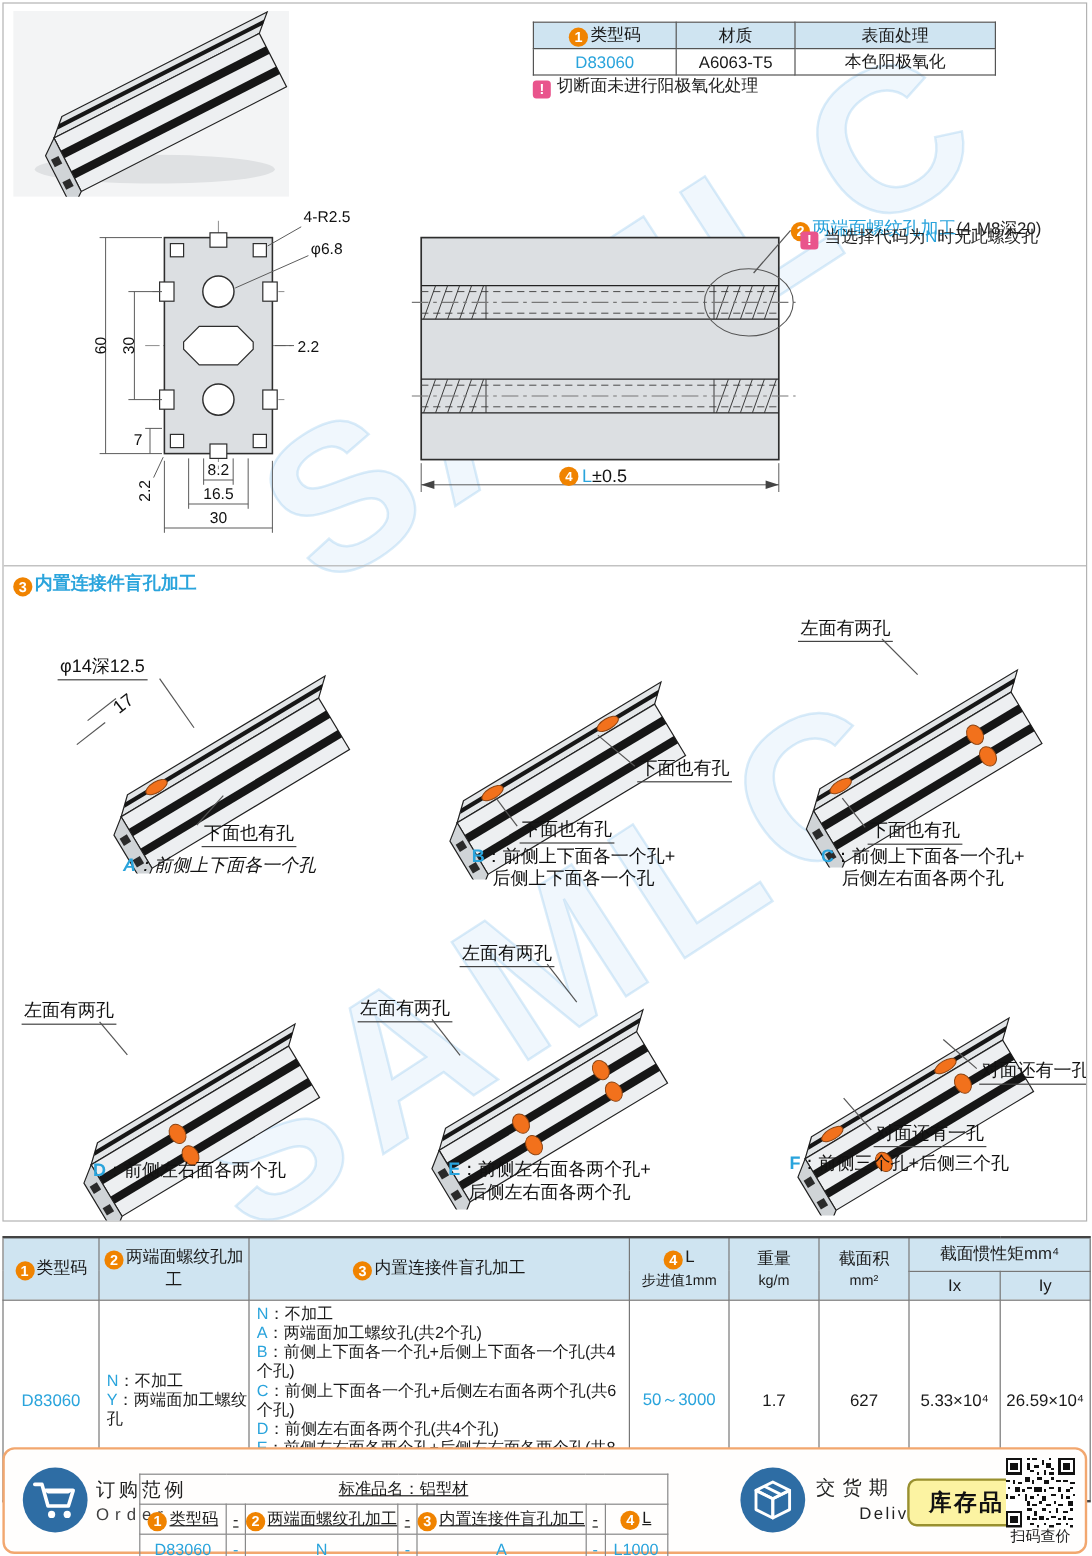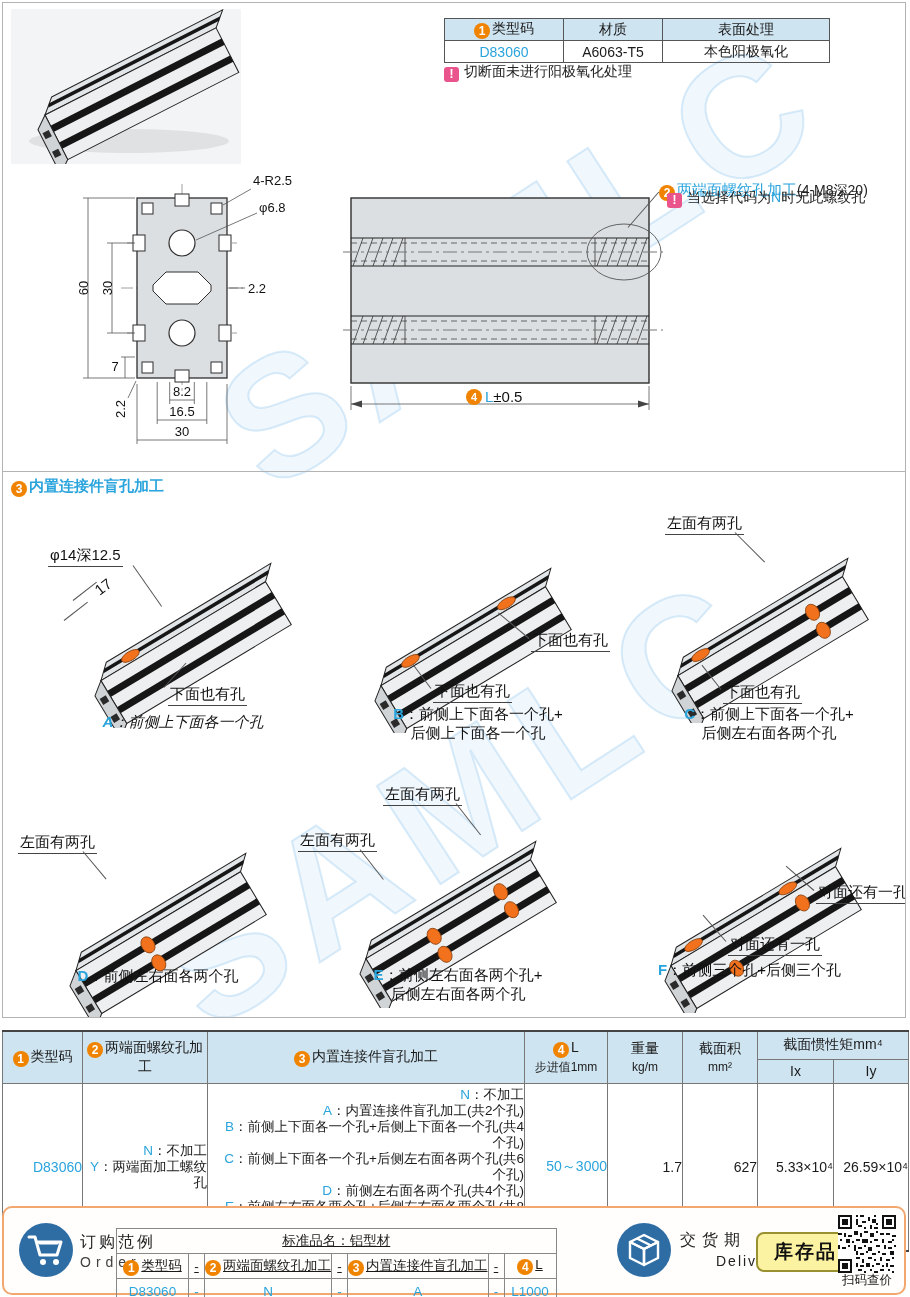--- a/index.html
+++ b/index.html
@@ -28,21 +28,21 @@
   .sec-divider{position:absolute;left:0;width:100%;border-top:1px solid #b3b3b3;}
   .sec-title{font-size:15px;font-weight:bold;}
   .variant{position:absolute;}
   .vlabel{position:absolute;font-size:15px;color:#111;border-bottom:1px solid #444;padding:0 2px 1px;white-space:nowrap;background:transparent;}
   .vlabel.rot{border-bottom:none;transform:rotate(-38deg);}
   .vcap{position:absolute;left:0;width:100%;text-align:center;font-size:15px;line-height:19px;color:#111;}
   .vcap .blue{font-weight:bold;}
   .hole{fill:#f2711c;stroke:#8a4312;stroke-width:0.8;}
   
   table.main{border-collapse:collapse;table-layout:fixed;font-size:14px;width:906px;}
-  table.main th,table.main td{border:1px solid #777;padding:0;text-align:right;}
+  table.main th,table.main td{border:1px solid #777;padding:0;}
   table.main th{background:#cfe4f1;font-weight:normal;text-align:center;}
   table.main{border-top:2px solid #444;border-bottom:2px solid #444;}
   .unit{font-size:12px;}
   td.opts{font-size:13.5px;line-height:16px;padding:3px 0 3px 6px !important;text-align:left;vertical-align:middle;}
   td.center{text-align:center;vertical-align:middle;}
   
   .order-strip{position:absolute;left:2px;top:1206px;width:900px;height:85px;border:2px solid #f2a76f;border-radius:10px;background:#fffefd;}
   table.order{border-collapse:collapse;table-layout:fixed;font-size:13.5px;}
   table.order td{border:1px solid #888;text-align:center;padding:0;height:24px;white-space:nowrap;}
   .stock-box{position:absolute;background:#fcf3a2;border:2px solid #99902f;border-radius:8px;
@@ -370,21 +370,21 @@
     <th>Iy</th>
   </tr>
   <tr style="height:118px;">
     <td class="center blue">D83060</td>
     <td class="opts">
       <div><span class="blue">N</span><span>：</span><span>不加工</span></div>
       <div><span class="blue">Y</span><span>：</span><span>两端面加工螺纹孔</span></div>
     </td>
     <td class="opts">
       <div><span class="blue">N</span><span>：</span><span>不加工</span></div>
-      <div><span class="blue">A</span><span>：</span><span>内置连接件盲孔加工(共2个孔)</span></div>
+      <div><span class="blue">A</span><span>：</span><span>两端面加工螺纹孔(共2个孔)</span></div>
       <div><span class="blue">B</span><span>：</span><span>前侧上下面各一个孔+后侧上下面各一个孔(共4个孔)</span></div>
       <div><span class="blue">C</span><span>：</span><span>前侧上下面各一个孔+后侧左右面各两个孔(共6个孔)</span></div>
       <div><span class="blue">D</span><span>：</span><span>前侧左右面各两个孔(共4个孔)</span></div>
       <div><span class="blue">E</span><span>：</span><span>前侧左右面各两个孔+后侧左右面各两个孔(共8个孔)</span></div>
       <div><span class="blue">F</span><span>：</span><span>前侧三个孔+后侧三个孔(共6个孔)</span></div>
     </td>
     <td class="center blue">50～3000</td>
     <td class="center">1.7</td>
     <td class="center">627</td>
     <td class="center">5.33×10⁴</td>

